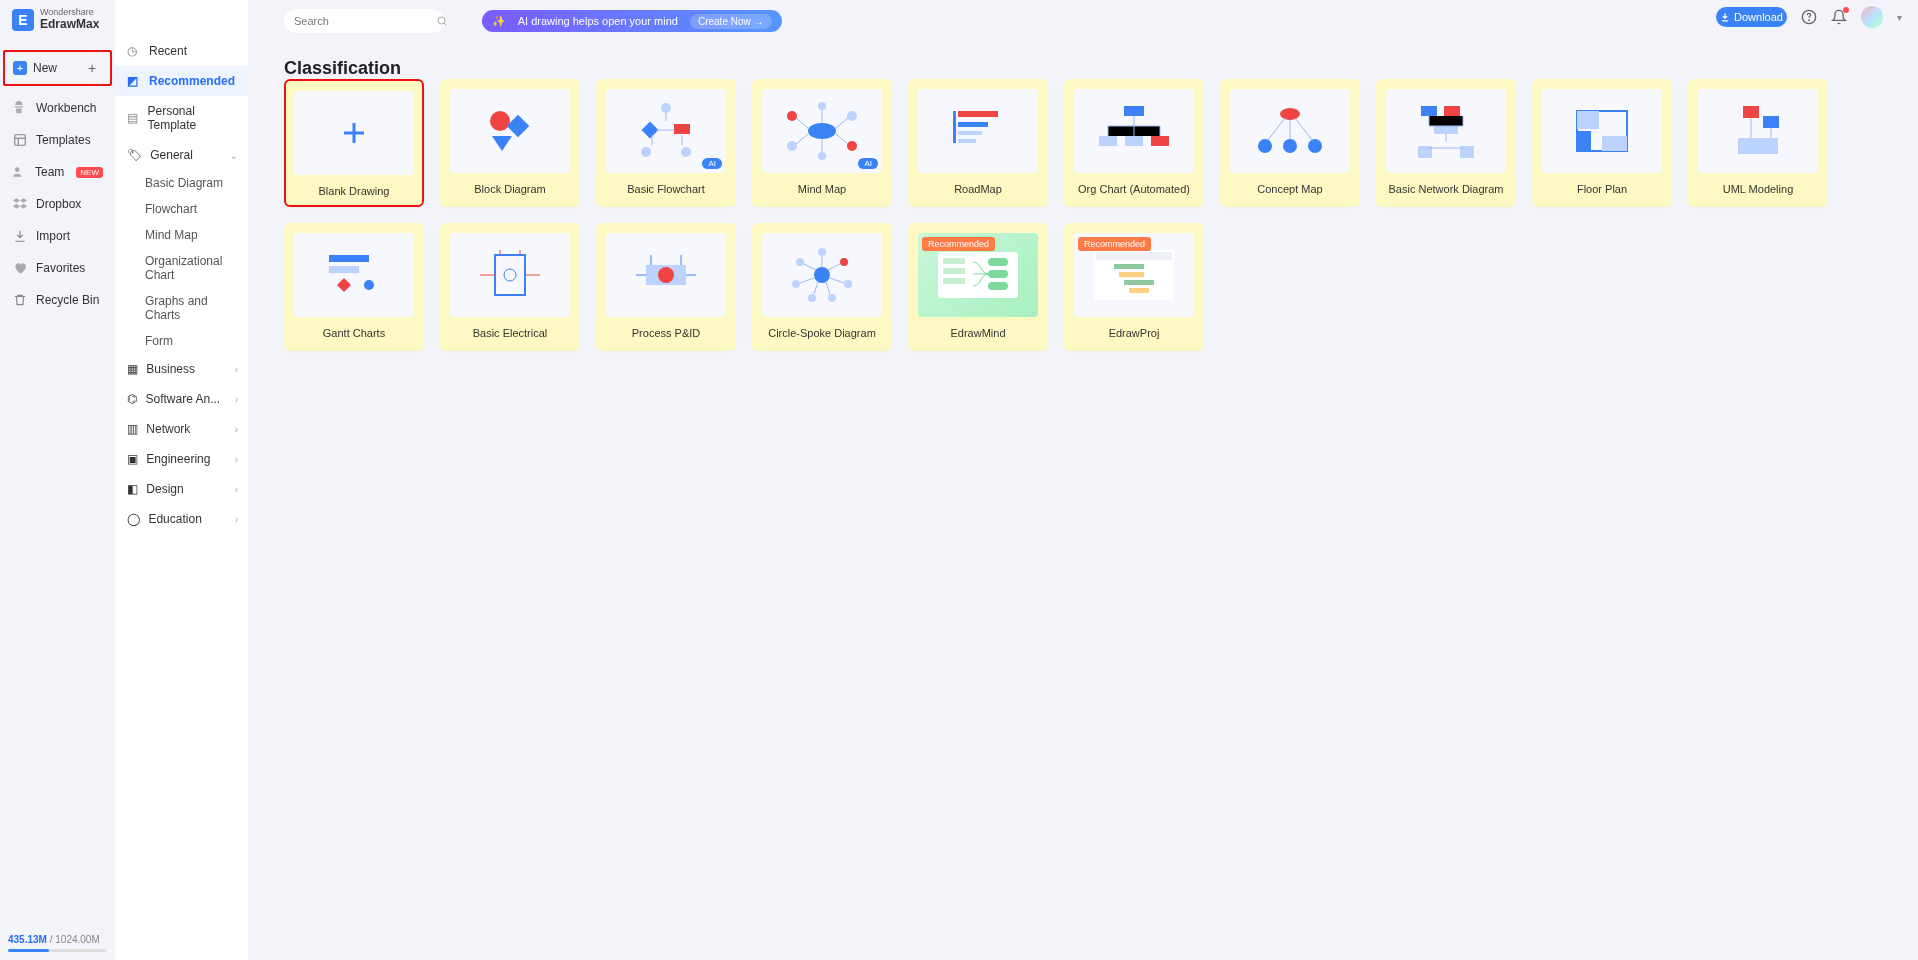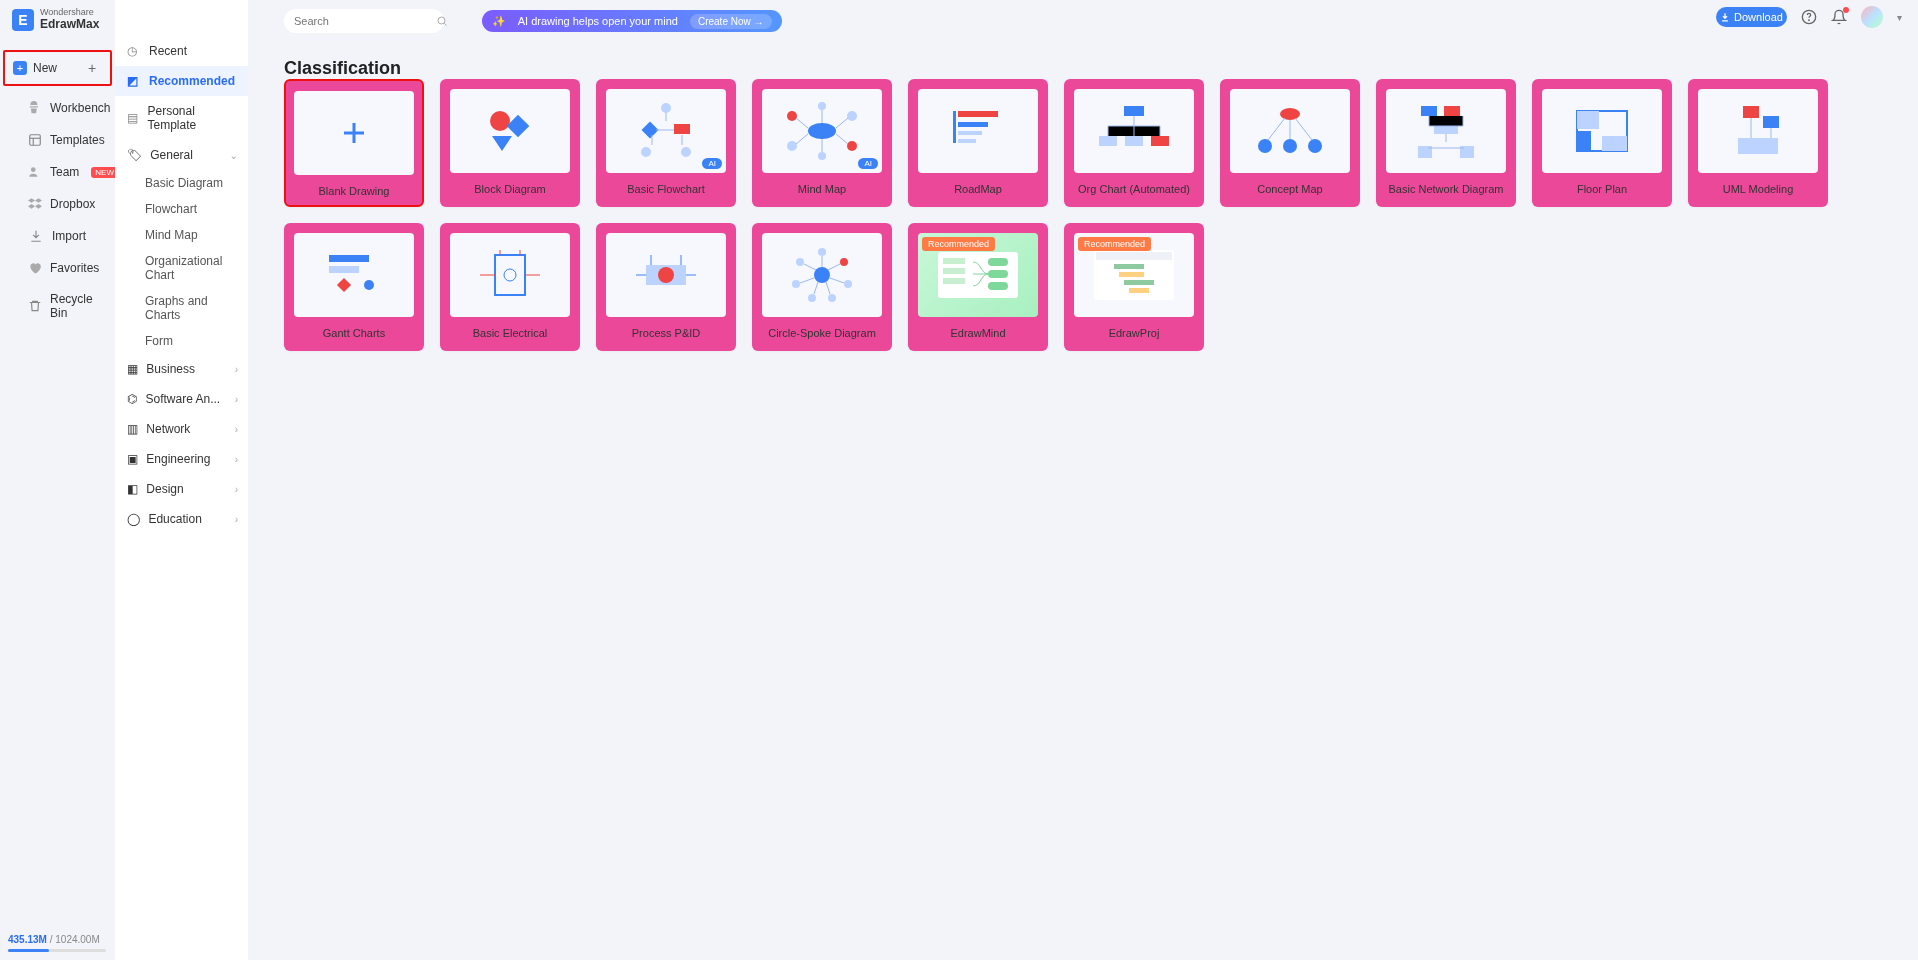--- a/index.html
+++ b/index.html
@@ -4,21 +4,21 @@
 <style>
 * { margin: 0; padding: 0; box-sizing: border-box; font-family: -apple-system, BlinkMacSystemFont, "Segoe UI", Arial, sans-serif; }
 body { background: #f2f4fa; width: 1918px; height: 960px; overflow: hidden; }
 .logo { position: absolute; left: 12px; top: 8px; display: flex; align-items: center; gap: 6px; }
 .logo-box { width: 22px; height: 22px; background: #3b82f6; border-radius: 4px; display: flex; align-items: center; justify-content: center; color: #fff; font-weight: bold; font-size: 14px; }
 .logo-text { font-size: 10px; line-height: 1.1; color: #333; }
 .logo-text .l1 { font-size: 9px; color: #666; }
 .logo-text .l2 { font-size: 12px; font-weight: 600; }
 
 .leftnav { position: absolute; left: 0; top: 36px; width: 115px; bottom: 0; padding-top: 14px; }
-.leftnav-item { display: flex; align-items: center; gap: 8px; padding: 8px 28px; font-size: 12px; color: #333; cursor: pointer; position: relative; }
+.leftnav-item { display: flex; align-items: center; gap: 8px; padding: 8px 12px; font-size: 12px; color: #333; cursor: pointer; position: relative; }
 .leftnav-item.new { border: 2px solid #e11; border-radius: 2px; margin: 0 3px 6px 3px; justify-content: space-between; padding: 8px 8px; }
 .leftnav-item .nv-icon { width: 16px; height: 16px; display: inline-flex; align-items: center; justify-content: center; color: #888; }
 .leftnav-item .plus-badge { width: 14px; height: 14px; background: #3b82f6; border-radius: 3px; color:#fff; font-size:11px; display:flex;align-items:center;justify-content:center; }
 .leftnav-item .plus-end { width: 14px; color:#666; font-size:14px; }
 .leftnav .new-badge { background:#ff4d4f; color:#fff; font-size:8px; padding:1px 4px; border-radius:3px; margin-left:4px; }
 
 .sidepanel { position: absolute; left: 115px; top: 0; width: 133px; bottom: 0; background: #fff; padding-top: 36px; }
 .side-item { display: flex; align-items: center; gap: 8px; padding: 8px 12px; font-size: 12px; color: #333; cursor: pointer; }
 .side-item.active { background:#eef4ff; color:#2a6df4; font-weight:600; }
 .side-item .si-icon { width:14px; color:#888; display:inline-flex; }
@@ -35,21 +35,21 @@
 .ai-banner .create { background:rgba(255,255,255,0.2); padding:2px 8px; border-radius:9px; font-size:10px; }
 .top-right { position:absolute; right:16px; top:6px; display:flex; align-items:center; gap:14px; }
 .download-btn { background:#3b82f6; color:#fff; font-size:11px; padding:4px 4px; border-radius:11px; display:flex; align-items:center; gap:4px; cursor:pointer; }
 .tr-icon { width:16px; height:16px; color:#666; cursor:pointer; position:relative; display:flex; align-items:center; justify-content:center; }
 .tr-icon .dot { position:absolute; top:-2px; right:-2px; width:6px; height:6px; background:#ff4d4f; border-radius:50%; }
 .avatar { width:22px; height:22px; border-radius:50%; background:linear-gradient(135deg,#ffb3ba,#bae1ff,#baffc9); cursor:pointer; }
 
 .content { padding: 22px 36px; }
 .page-title { font-size:18px; font-weight:700; color:#222; }
 .grid { display:flex; flex-wrap:wrap; gap:16px 16px; }
-.card { width:140px; height:128px; background:#ec4899; border-radius:6px; display:flex; flex-direction:column; align-items:center; cursor:pointer; box-shadow:0 1px 2px rgba(0,0,0,0.03); }
+.card { width:140px; height:128px; background:#fef9c3; border-radius:6px; display:flex; flex-direction:column; align-items:center; cursor:pointer; box-shadow:0 1px 2px rgba(0,0,0,0.03); }
 .card.highl { border:2px solid #e11; }
 .card-thumb { width:120px; height:84px; margin-top:10px; background:#f6f8fe; border-radius:4px; display:flex; align-items:center; justify-content:center; position:relative; }
 .card-label { font-size:11px; color:#333; margin-top:10px; text-align:center; }
 .ai-tag { position:absolute; right:4px; bottom:4px; background:#3b82f6; color:#fff; font-size:8px; padding:1px 6px; border-radius:7px; }
 .rec-tag { position:absolute; left:4px; top:4px; background:#ff7a45; color:#fff; font-size:9px; padding:2px 6px; border-radius:3px; }
 .card-thumb.green { background:linear-gradient(135deg,#c8f7d8,#a8f0c0); }
 
 .storage { position:absolute; left:8px; bottom:8px; font-size:10px; }
 .storage .used { color:#2a6df4; font-weight:600; }
 .storage .total { color:#888; }

